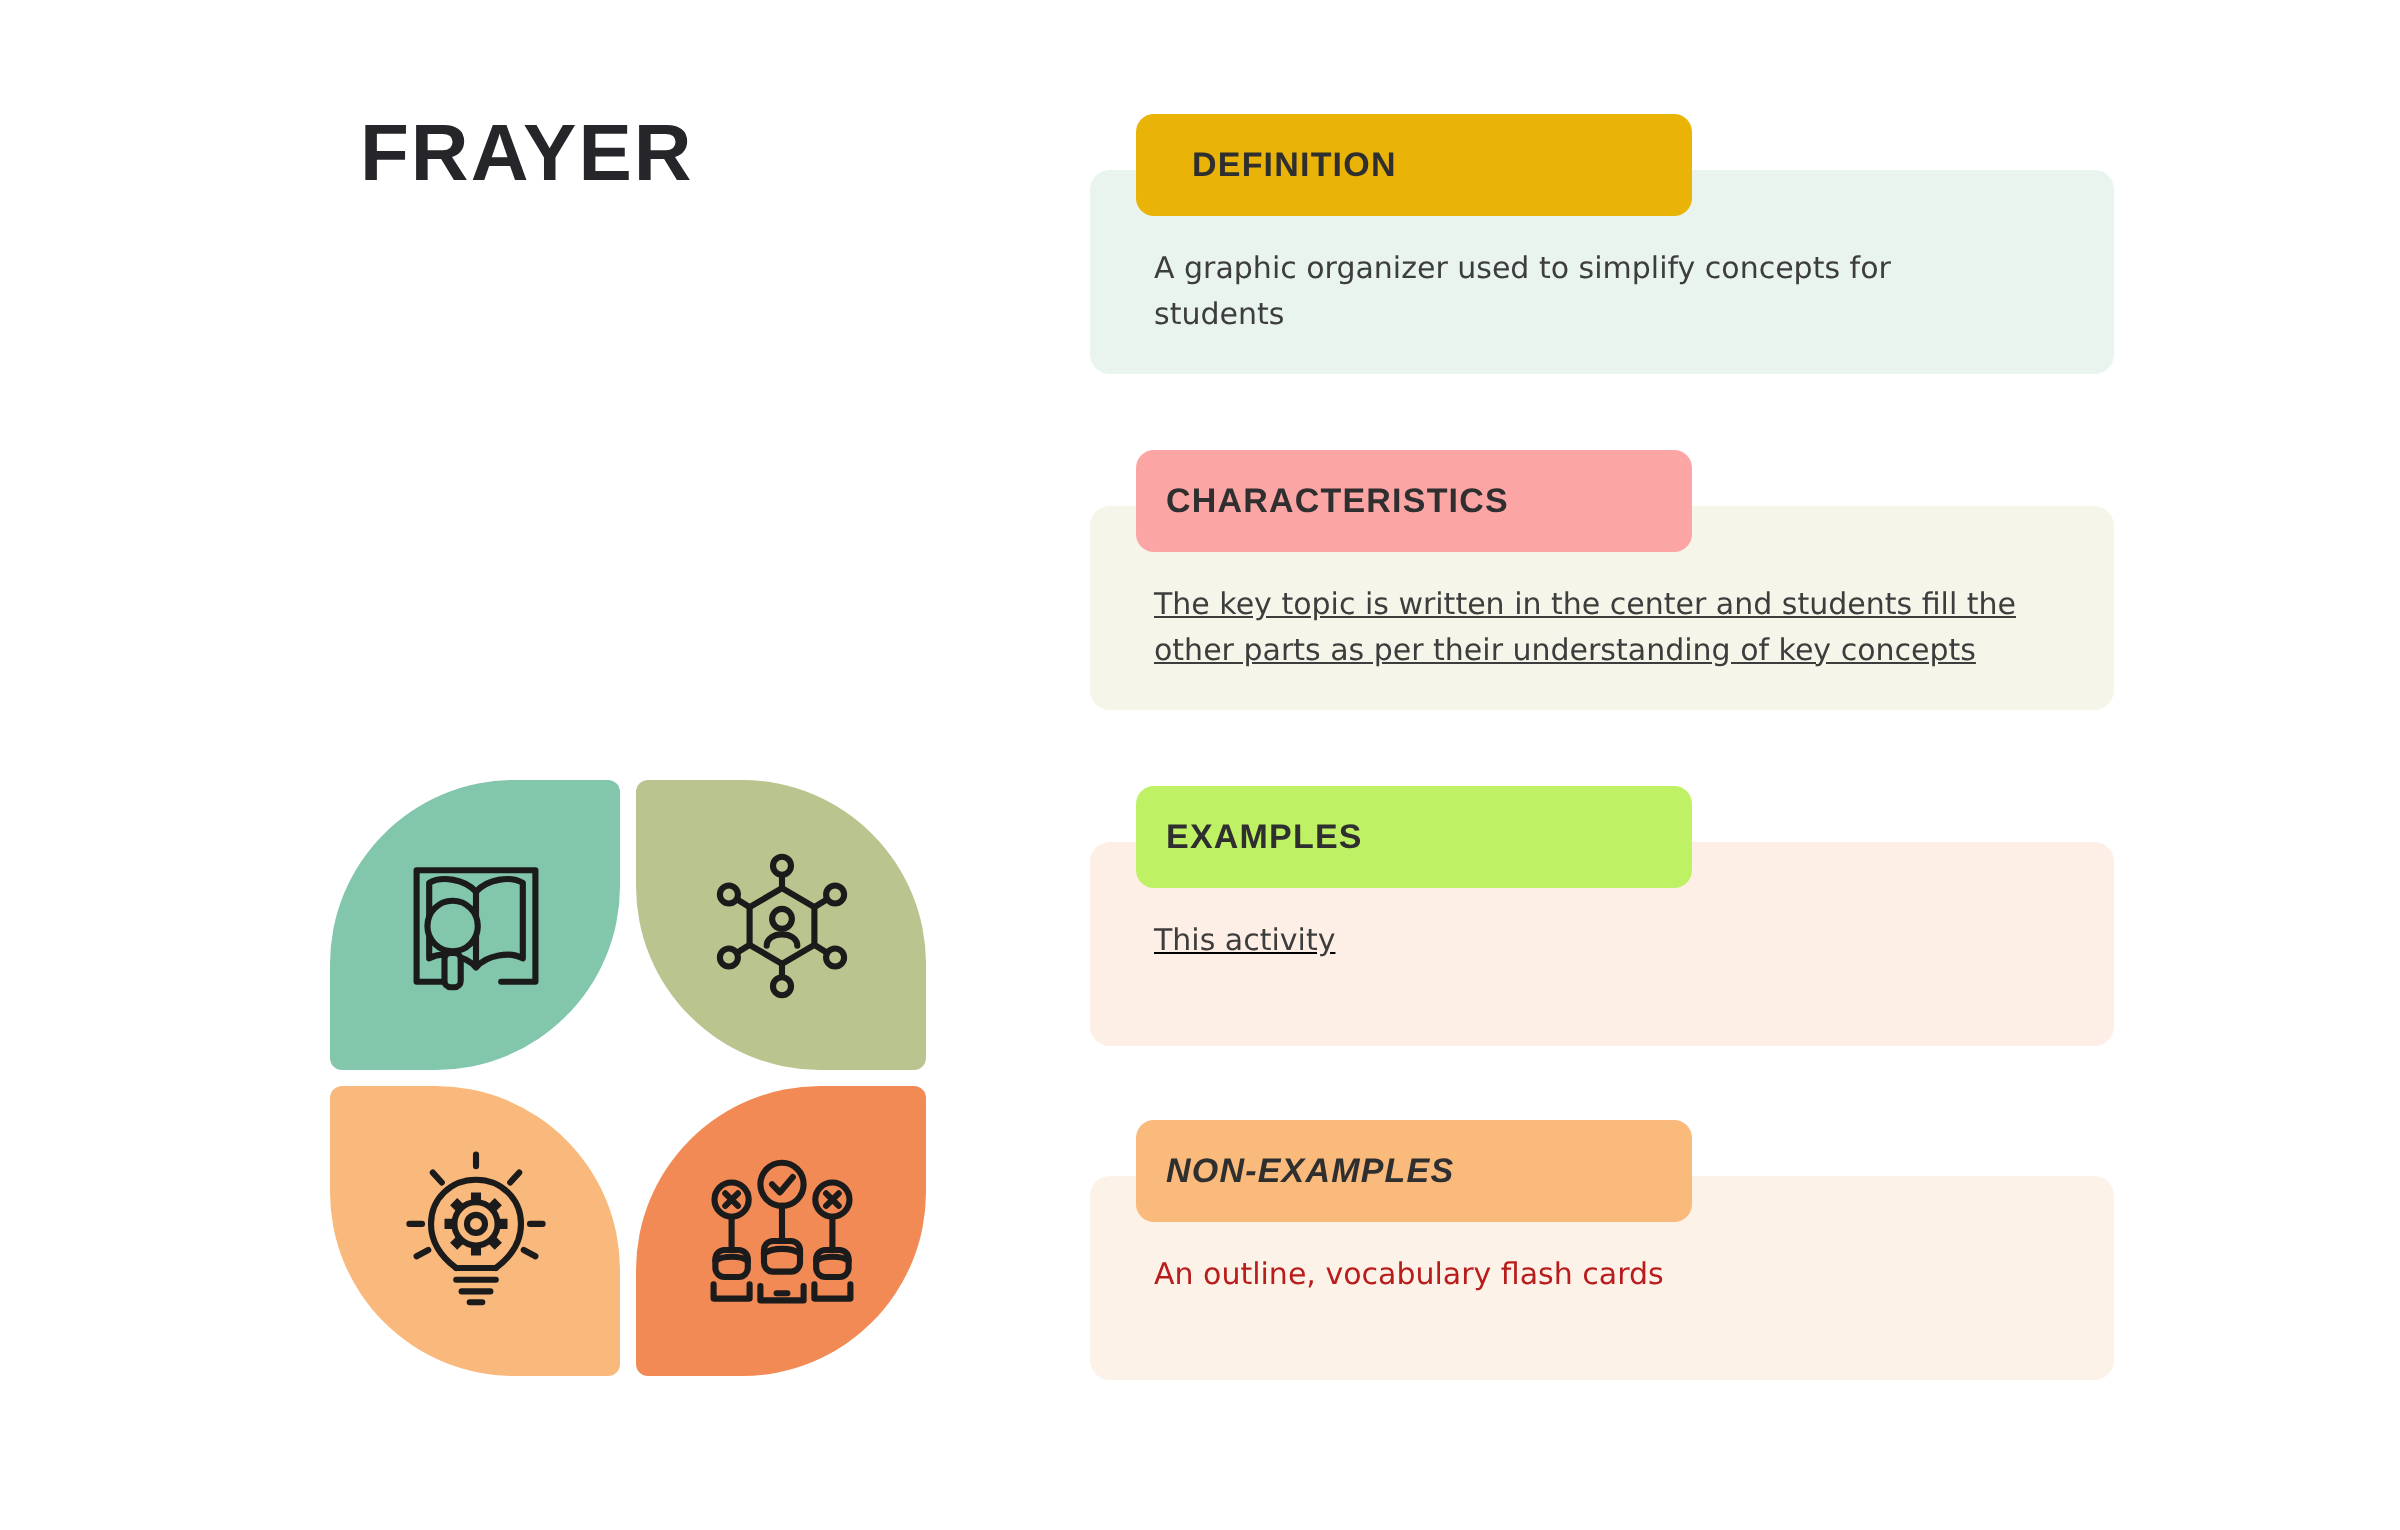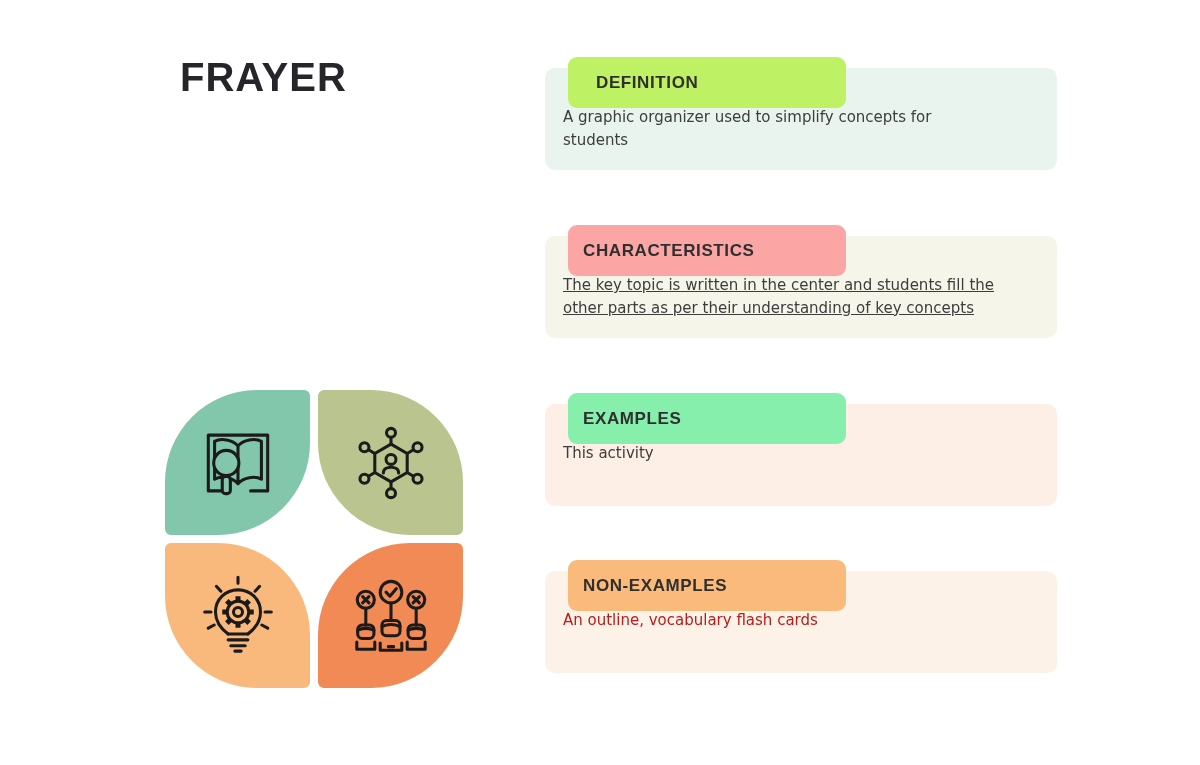--- a/index.html
+++ b/index.html
@@ -15,22 +15,22 @@
   }
   
   .card { position: absolute; left: 545px; width: 512px; height: 132px; }
   .badge {
     position: absolute; left: 23px; top: 0; width: 278px; height: 51px;
     border-radius: 9px; display: flex; align-items: center;
     padding-left: 15px; z-index: 2;
   }
   .badge-label { font-weight: bold; font-size: 17px; letter-spacing: 0.6px; }
   .panel {
-    position: absolute; left: 0; top: 11px; width: 512px; height: 102px;
-    border-radius: 10px; padding: 38px 20px 0 18px; z-index: 1;
+    position: absolute; left: 0; top: 28px; width: 512px; height: 102px;
+    border-radius: 10px; padding: 38px 20px 0 32px; z-index: 1;
   }
   .panel-body {
     margin: 0; font-family: "DejaVu Sans", sans-serif;
     font-size: 15px; line-height: 22.5px;
   }
   .card-0 { top: 57px; }
   .card-1 { top: 225px; }
   .card-2 { top: 393px; }
   .card-3 { top: 560px; }
   .card-0 .panel-body { max-width: 395px; }
@@ -55,48 +55,48 @@
   .tile svg .teeth { stroke-width: 5.6; stroke-linecap: butt; }
 </style>
 </head>
 <body style="background: rgb(255, 255, 255);">
 
 <div class="title" style="color: rgb(38, 38, 42);">
   <div>FRAYER</div>
 </div>
 
 <div class="card card-0">
-  <div class="badge" style="background: #bef264; padding-left: 28px;">
+  <div class="badge" style="background: #eab308; padding-left: 28px;">
     <span class="badge-label" style="color: rgb(47, 47, 47);">DEFINITION</span>
   </div>
   <div class="panel" style="background: rgb(233, 244, 238);">
     <p class="panel-body" style="color: rgb(61, 61, 61);">A graphic organizer used to simplify concepts for students</p>
   </div>
 </div>
 
 <div class="card card-1">
   <div class="badge" style="background: #fca5a5;">
     <span class="badge-label" style="color: rgb(47, 47, 47);">CHARACTERISTICS</span>
   </div>
   <div class="panel" style="background: rgb(245, 245, 233);">
     <p class="panel-body" style="color: rgb(61, 61, 61); text-decoration: underline;">The key topic is written in the center and students fill the other parts as per their understanding of key concepts</p>
   </div>
 </div>
 
 <div class="card card-2">
-  <div class="badge" style="background: #86efac;">
+  <div class="badge" style="background: #bef264;">
     <span class="badge-label" style="color: rgb(47, 47, 47);">EXAMPLES</span>
   </div>
-  <div class="panel" style="background: rgb(253, 238, 230);">
+  <div class="panel" style="background: rgb(253, 238, 230); text-decoration: underline;">
     <p class="panel-body" style="color: rgb(61, 61, 61);">This activity</p>
   </div>
 </div>
 
 <div class="card card-3">
-  <div class="badge" style="background: rgb(249, 186, 124);">
+  <div class="badge" style="background: rgb(249, 186, 124); font-style: italic;">
     <span class="badge-label" style="color: rgb(47, 47, 47);">NON-EXAMPLES</span>
   </div>
   <div class="panel" style="background: rgb(253, 242, 231);">
     <p class="panel-body" style="color: #b91c1c;">An outline, vocabulary flash cards</p>
   </div>
 </div>
 
 <div class="grid">
 
   <div class="tile diag-a" style="--c: #82c6ac;">

